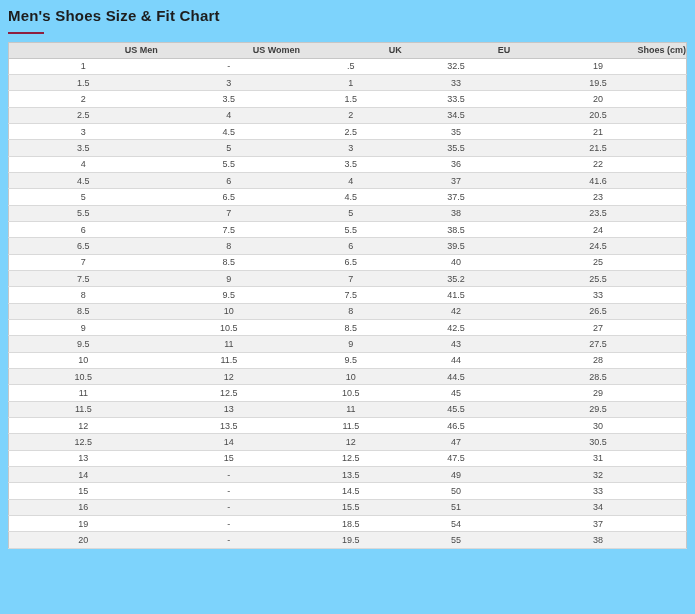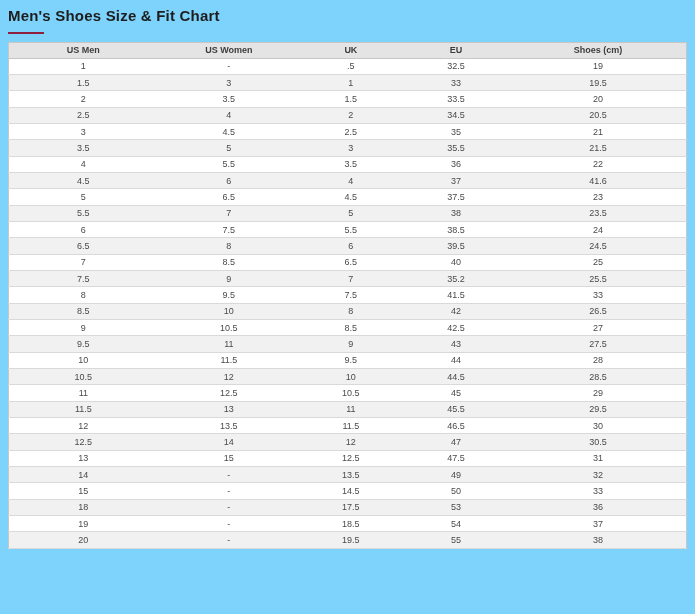--- a/index.html
+++ b/index.html
@@ -39,21 +39,21 @@
     table-layout: fixed;
     font-size: 9px;
     color: #4a4a4a;
     border: 1px solid #c6c6c6;
   }
   .size-table th {
     height: 15.5px;
     background: #e4e4e4;
     font-weight: bold;
     color: #3d3d3d;
-    text-align: center;
+    text-align: right;
     vertical-align: middle;
     border-bottom: 1px solid #c6c6c6;
     padding: 0;
   }
   .size-table td {
     height: 16.35px;
     text-align: center;
     vertical-align: middle;
     border-bottom: 1px solid #d9d9d9;
     padding: 0;
@@ -279,25 +279,25 @@
           <td>32</td>
         </tr>
         <tr>
           <td>15</td>
           <td>-</td>
           <td>14.5</td>
           <td>50</td>
           <td>33</td>
         </tr>
         <tr>
-          <td>18</td>
-          <td>-</td>
-          <td>17.5</td>
-          <td>53</td>
-          <td>36</td>
+          <td>16</td>
+          <td>-</td>
+          <td>15.5</td>
+          <td>51</td>
+          <td>34</td>
         </tr>
         <tr>
           <td>19</td>
           <td>-</td>
           <td>18.5</td>
           <td>54</td>
           <td>37</td>
         </tr>
         <tr>
           <td>20</td>

